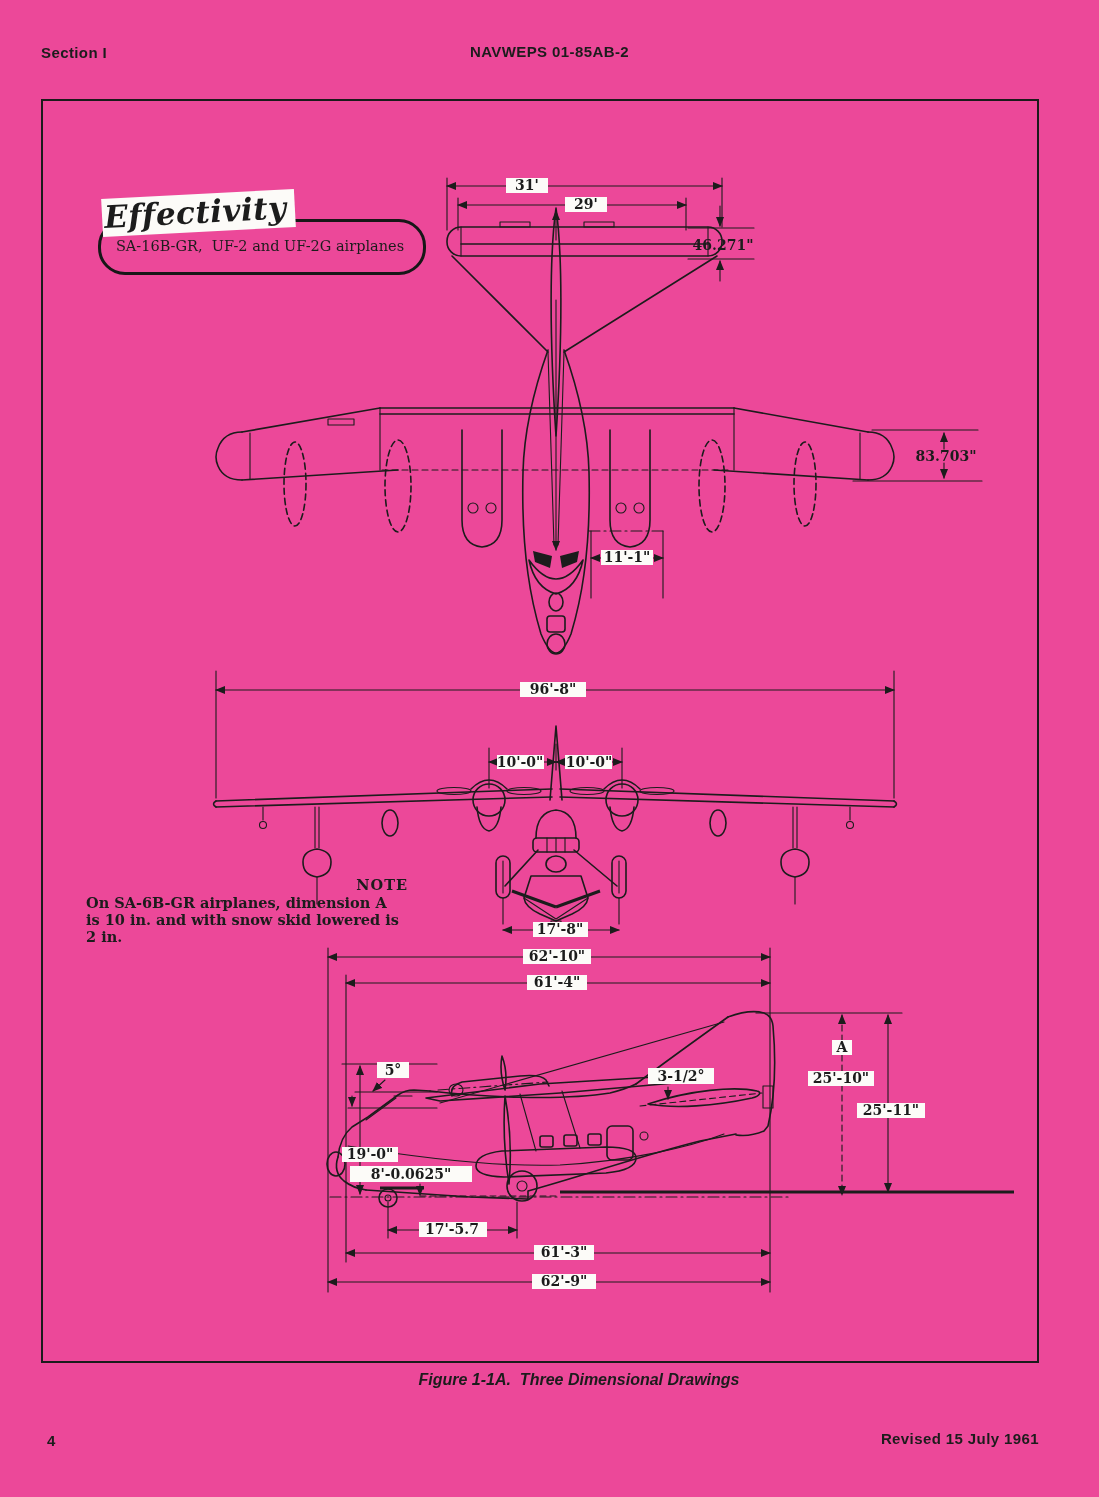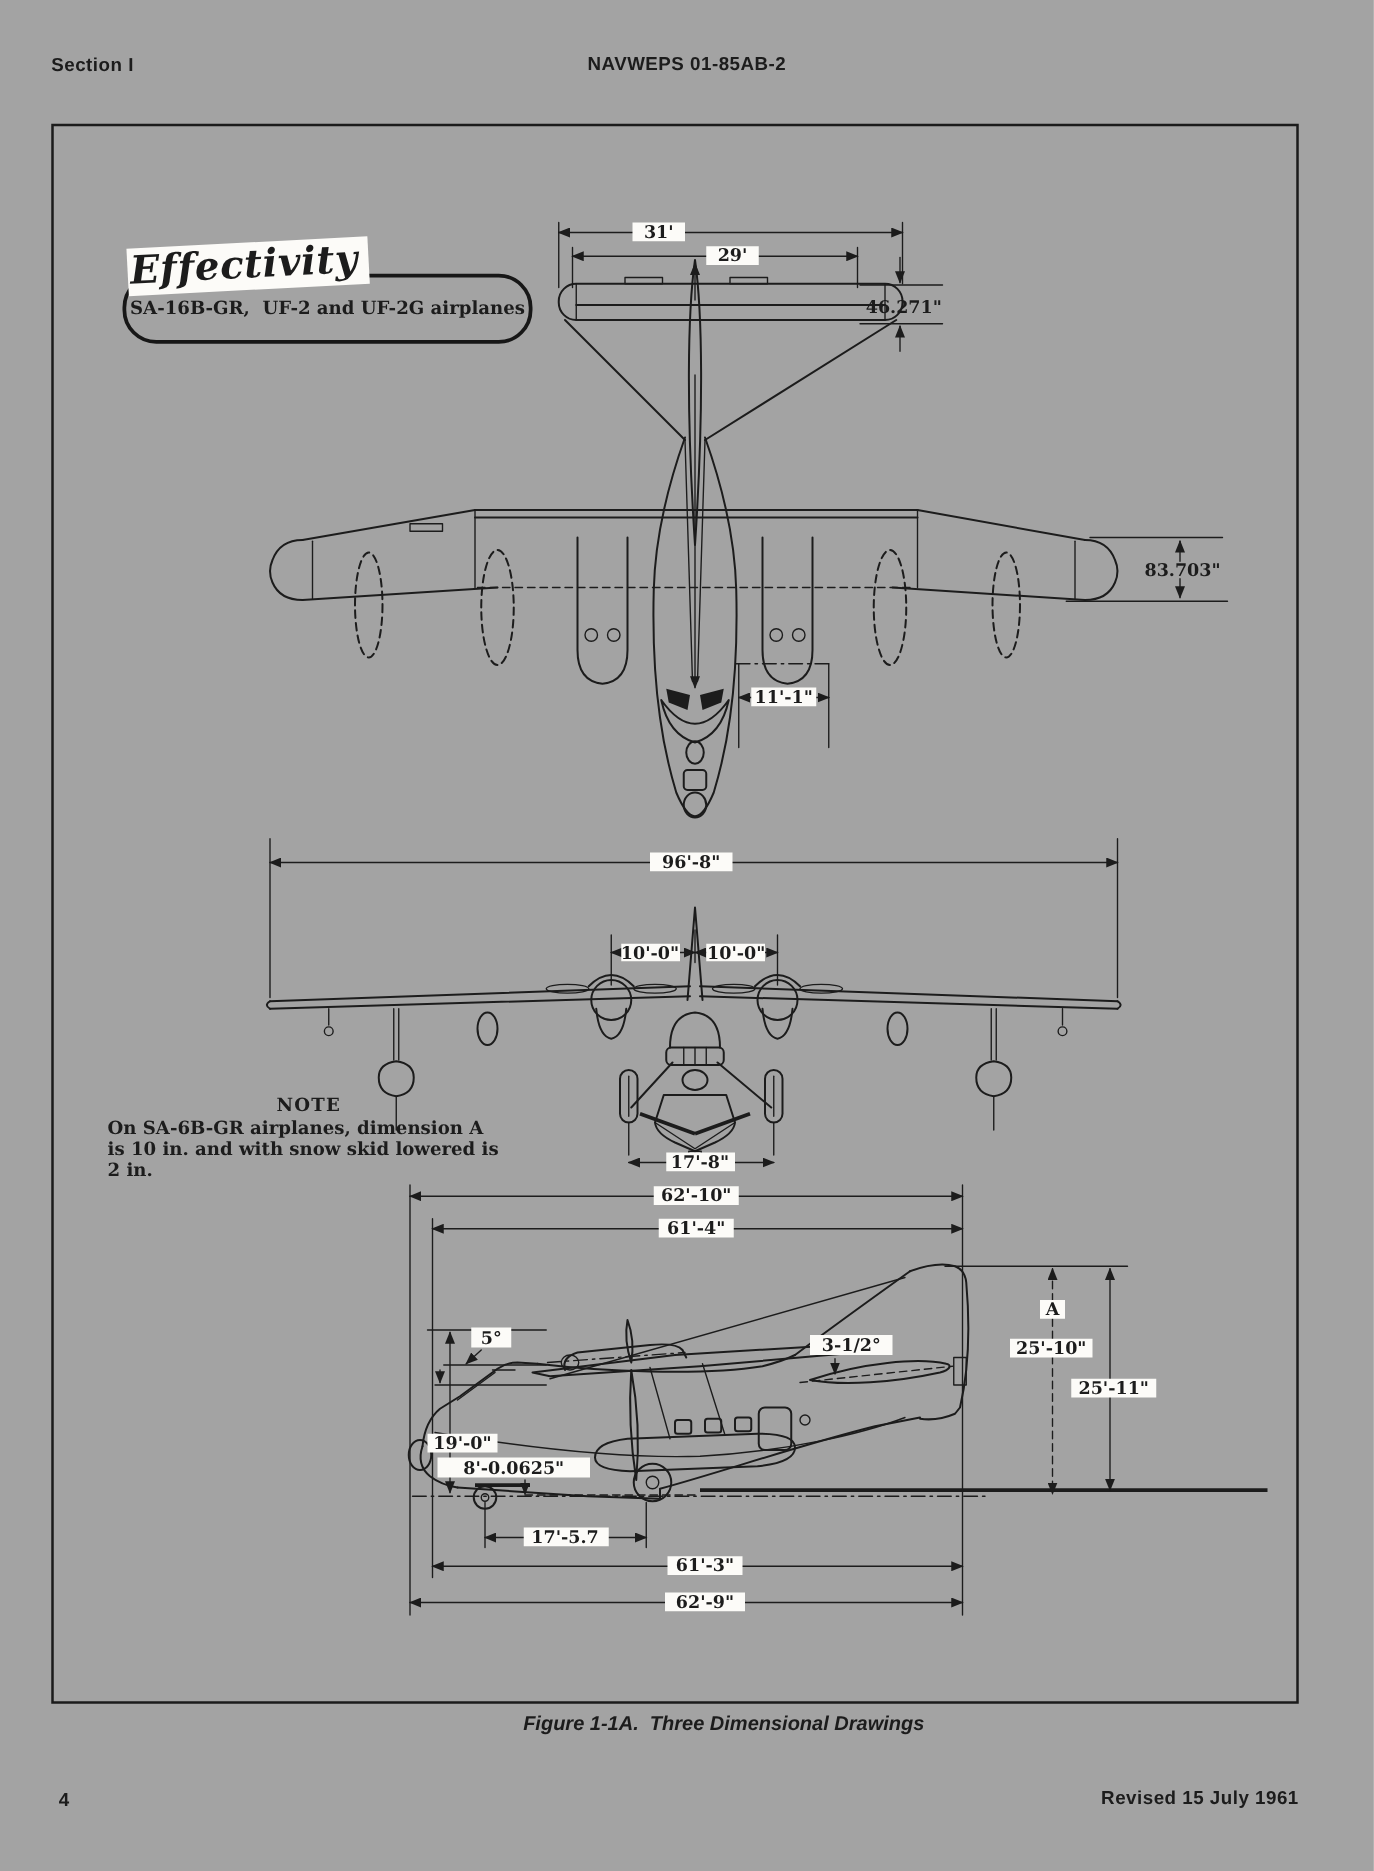--- a/index.html
+++ b/index.html
@@ -1,34 +1,34 @@
 <!DOCTYPE html>
 <html><head>
 <meta charset="utf-8">
 <style>
   html,body{margin:0;padding:0;}
   body{background:#fcfbf8;font-family:"Liberation Sans",sans-serif;}
-  .page{position:relative;width:1099px;height:1497px;background:#a3a3a3;overflow:hidden;color:#1c1c1c;}
+  .page{position:relative;width:1099px;height:1497px;background:#ec4899;overflow:hidden;color:#1c1c1c;}
   .hdr{position:absolute;font-weight:bold;font-size:15px;letter-spacing:.4px;color:#1c1c1c;}
   .hdr-section{left:41px;top:44px;}
   .hdr-doc{left:0;top:43px;width:1099px;text-align:center;}
   .frame{position:absolute;left:41px;top:99px;width:994px;height:1260px;border:2.5px solid #1b1b1b;}
   .fig-caption{position:absolute;left:0;top:1371px;width:1080px;text-align:center;font-weight:bold;font-style:italic;font-size:16px;white-space:pre;padding-left:39px;}
   .ftr{position:absolute;font-weight:bold;font-size:15px;}
   .ftr-page{left:47px;top:1432px;}
   .ftr-rev{right:60px;top:1430px;letter-spacing:.4px;margin-left:40px;}
   .effect-pill{position:absolute;left:98px;top:219px;width:322px;height:50px;border:3px solid #171717;border-radius:27px;}
   .effect-script{position:absolute;left:102px;top:194px;background:#fcfbf8;padding:0 8px 2px 2px;
      font-family:"DejaVu Serif",serif;font-style:italic;font-weight:bold;font-size:31px;
      transform:rotate(-3deg);letter-spacing:.5px;}
   .effect-label{position:absolute;left:104px;top:238px;width:312px;text-align:center;
-     font-family:"DejaVu Serif",serif;font-weight:bold;font-size:14.5px;white-space:pre;}
+     font-family:"DejaVu Serif",serif;font-weight:normal;font-size:14.5px;white-space:pre;}
   .note{position:absolute;left:86px;top:876px;width:322px;font-family:"DejaVu Serif",serif;
      font-weight:bold;font-size:14.5px;line-height:17px;}
-  .note-title{text-align:center;margin-bottom:1px;letter-spacing:1px;}
+  .note-title{text-align:right;margin-bottom:1px;letter-spacing:1px;}
   svg.art{position:absolute;left:0;top:0;}
   .s{stroke:#1c1c1c;fill:none;stroke-width:1.6;stroke-linecap:round;stroke-linejoin:round;}
   .s2{stroke:#1c1c1c;fill:none;stroke-width:3;stroke-linecap:butt;}
   .thin{stroke-width:1.1;}
   .dash{stroke-dasharray:6 4;}
   .dd{stroke-dasharray:11 4 2 4;}
   .fillink{fill:#1c1c1c;stroke:none;}
   .bg{fill:#fcfbf8;stroke:none;}
   text.dim{font-family:"DejaVu Serif",serif;font-weight:bold;font-size:14px;fill:#1c1c1c;text-anchor:middle;}
   .arr2{marker-start:url(#ar);marker-end:url(#ar);}

